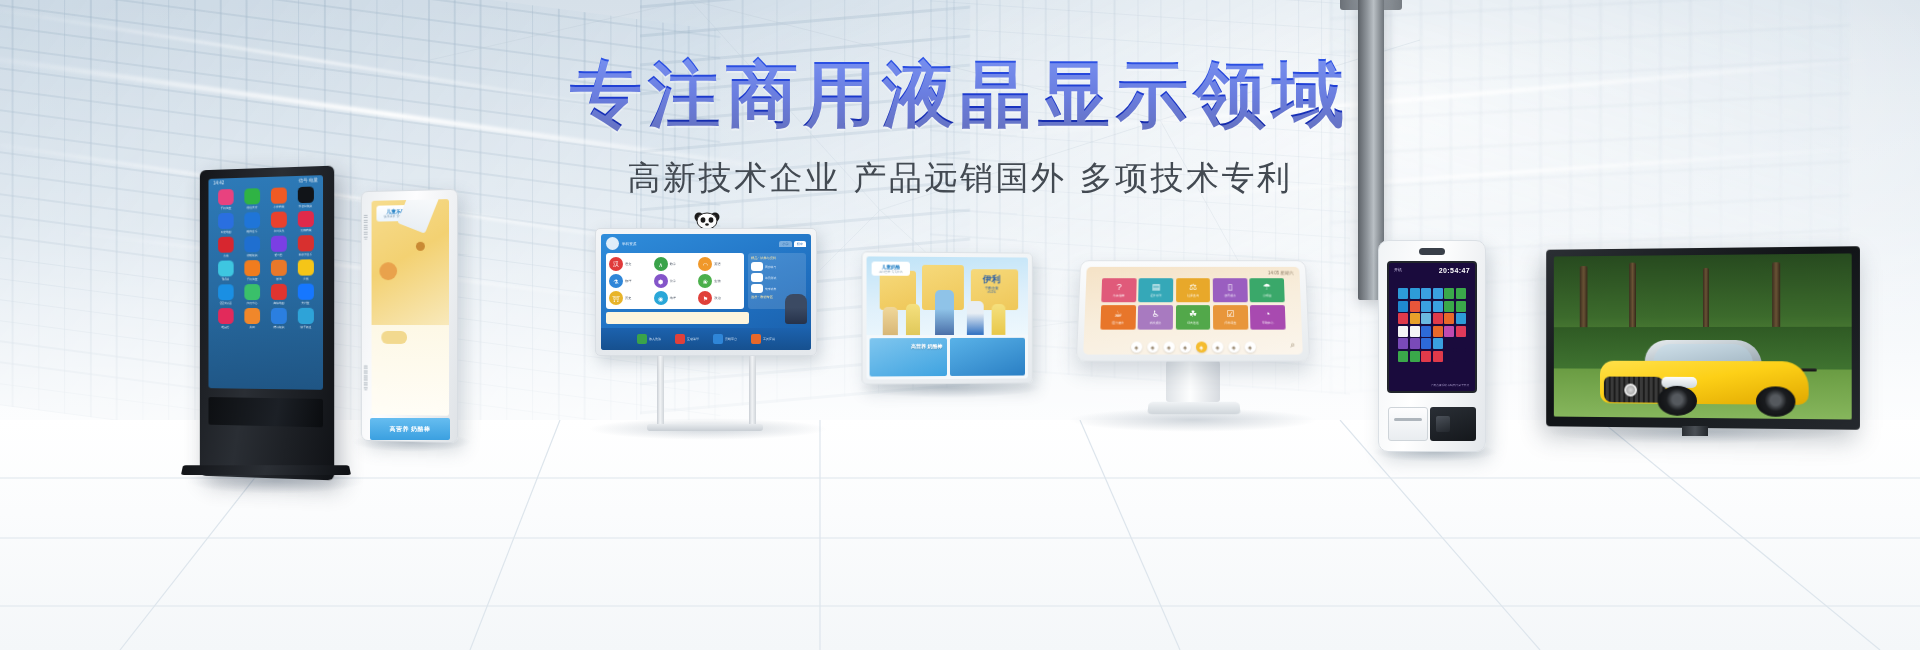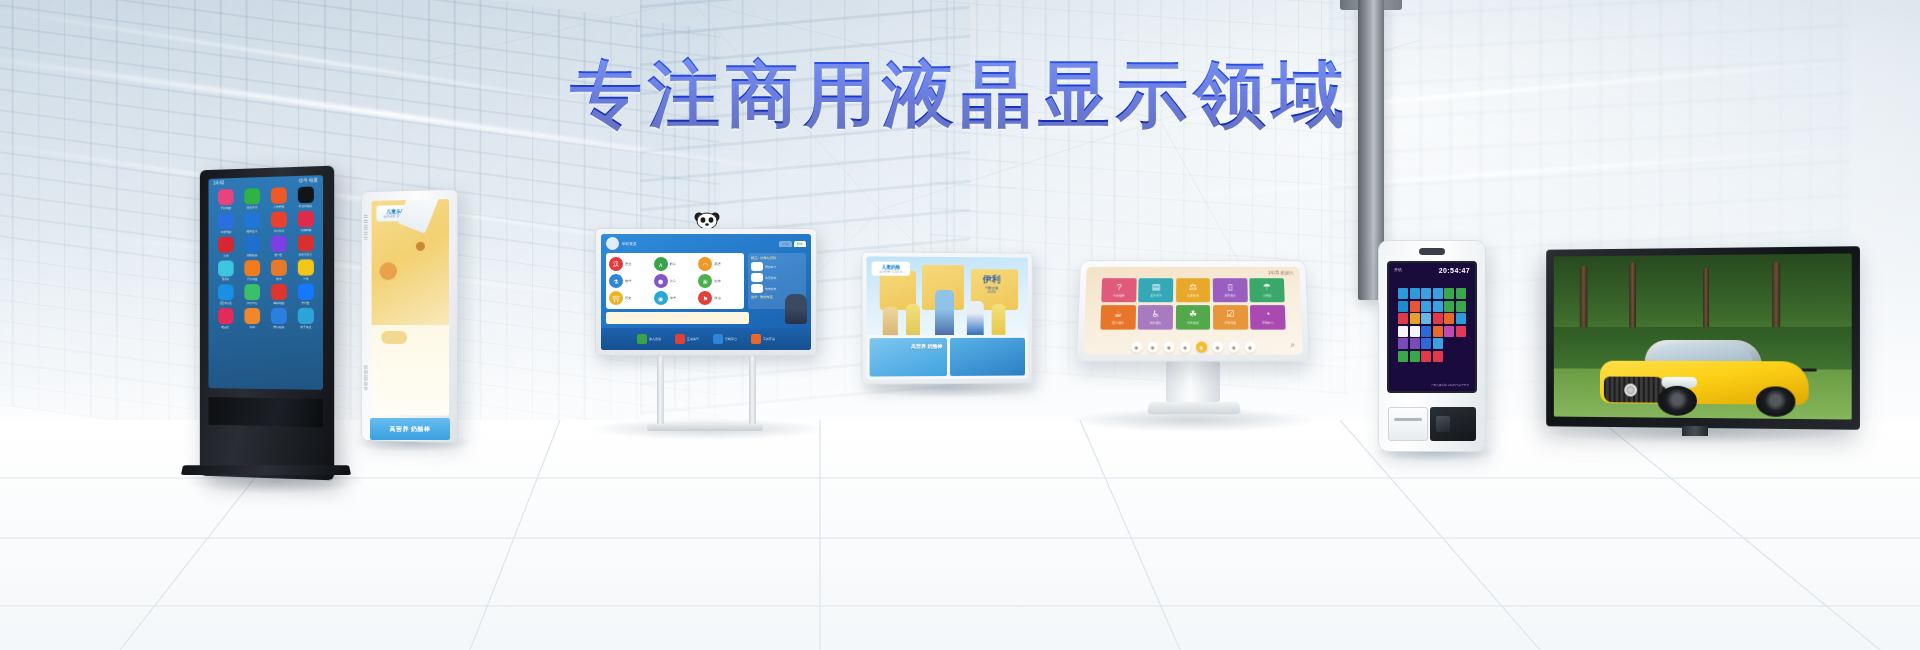--- a/index.html
+++ b/index.html
@@ -493,20 +493,21 @@
           <path d="M0,186 L1920,186"></path>
       </g>
     </svg>
   </div>
 
   <div class="pillar-top"></div>
   <div class="pillar"></div>
 
   <div class="headline-wrap">
     <div class="headline">专注商用液晶显示领域</div>
+    <div class="subtitle">高新技术企业 产品远销国外 多项技术专利</div>
   </div>
 
   <div class="shadow-el" style="left:186px; top:468px; width:180px; height:26px;"></div>
   <div class="device" id="kiosk-stand">
     <div class="kiosk-body">
       <div class="kiosk-screen">
         <div class="kiosk-status">
           <span>14:42</span>
           <span>信号 电量</span>
         </div>

